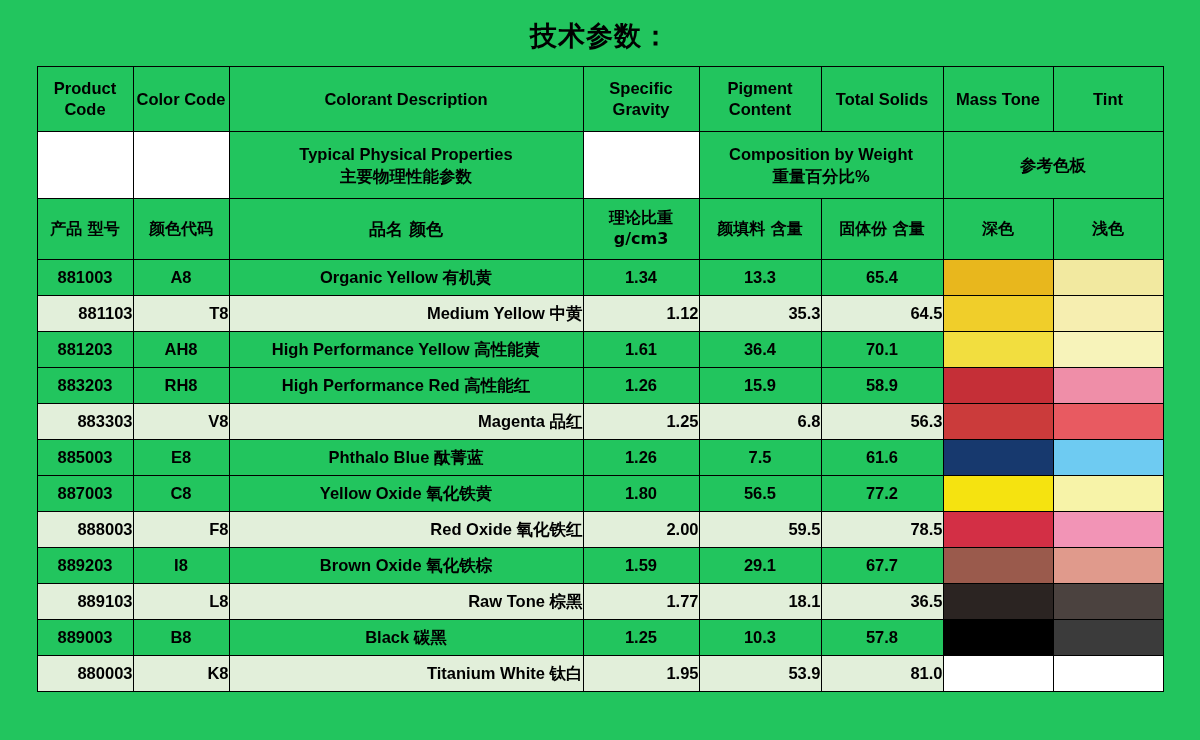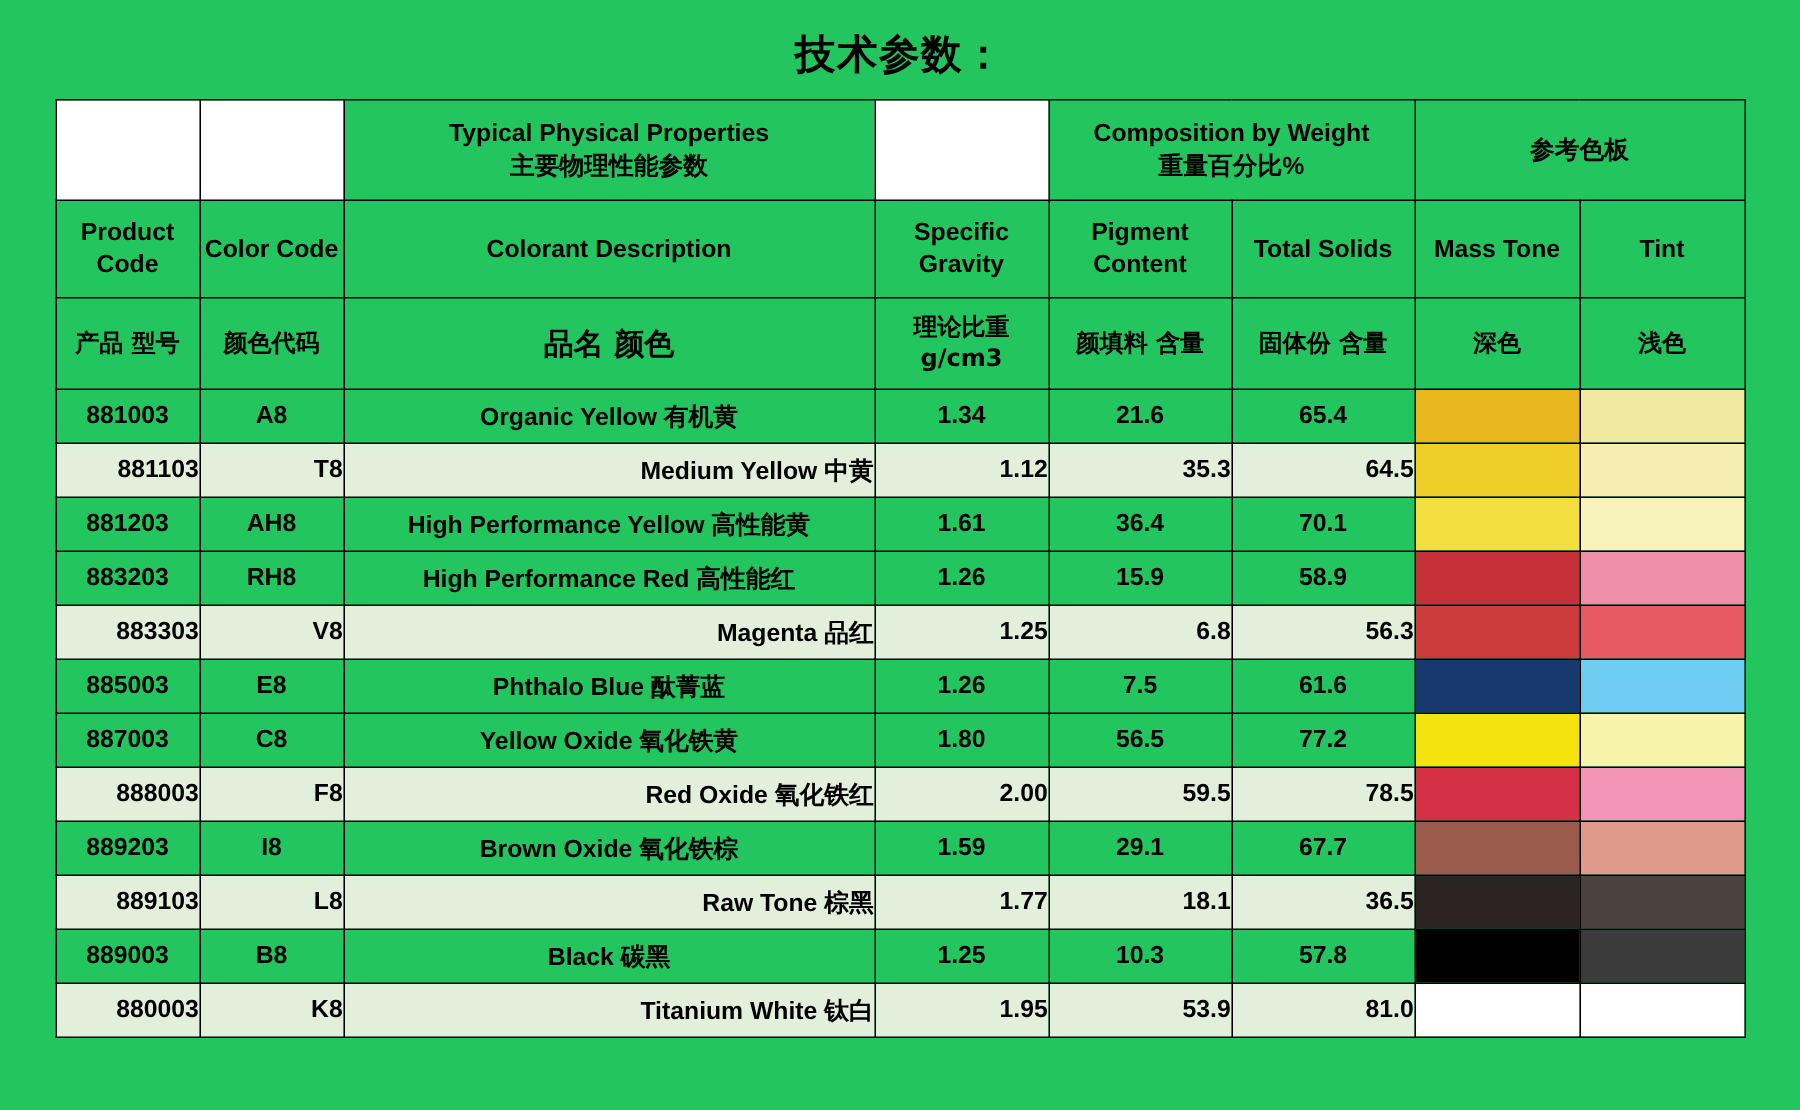--- a/index.html
+++ b/index.html
@@ -67,21 +67,21 @@
   }
   .hdr-cn {
     font-size: 16px;
     font-weight: bold;
     line-height: 1.3;
     height: 60px;
     padding: 3px 4px;
     font-family: "DejaVu Sans", "Liberation Sans", sans-serif;
   }
   .hdr-cn-big {
-    font-size: 20px;
+    font-size: 17px;
   }
   .blank-cell { background: #ffffff; }
 
   tr.datarow td {
     height: 35px;
     font-size: 16.5px;
     font-weight: bold;
   }
   tr.datarow.alt td {
     background: #e2efda;
@@ -114,62 +114,62 @@
       <col class="c-prod">
         <col class="c-color">
         <col class="c-desc">
       <col class="c-sg">
         <col class="c-pig">
         <col class="c-ts">
       <col class="c-mass">
         <col class="c-tint">
     </colgroup>
     <thead>
+      <tr>
+        <td class="hdr-en">Product Code</td>
+        <td class="hdr-en">Color Code</td>
+        <td class="hdr-en">Colorant Description</td>
+        <td class="hdr-en">Specific Gravity</td>
+        <td class="hdr-en">Pigment Content</td>
+        <td class="hdr-en">Total Solids</td>
+        <td class="hdr-en">Mass Tone</td>
+        <td class="hdr-en">Tint</td>
+      </tr>
       <tr>
         <td class="blank-cell"></td>
         <td class="blank-cell"></td>
         <td class="hdr-group">
           <div>Typical Physical Properties</div>
           <div>主要物理性能参数</div>
         </td>
         <td class="blank-cell"></td>
         <td class="hdr-group" colspan="2">
           <div>Composition by Weight</div>
           <div>重量百分比%</div>
         </td>
         <td class="hdr-group" colspan="2">参考色板</td>
       </tr>
       <tr>
-        <td class="hdr-en">Product Code</td>
-        <td class="hdr-en">Color Code</td>
-        <td class="hdr-en">Colorant Description</td>
-        <td class="hdr-en">Specific Gravity</td>
-        <td class="hdr-en">Pigment Content</td>
-        <td class="hdr-en">Total Solids</td>
-        <td class="hdr-en">Mass Tone</td>
-        <td class="hdr-en">Tint</td>
-      </tr>
-      <tr>
         <td class="hdr-cn">产品 型号</td>
         <td class="hdr-cn">颜色代码</td>
         <td class="hdr-cn hdr-cn-big">品名 颜色</td>
         <td class="hdr-cn">理论比重 g/cm3</td>
         <td class="hdr-cn">颜填料 含量</td>
         <td class="hdr-cn">固体份 含量</td>
         <td class="hdr-cn">深色</td>
         <td class="hdr-cn">浅色</td>
       </tr>
     </thead>
     <tbody id="table-body">
         <tr class="datarow">
           <td>881003</td>
           <td>A8</td>
           <td class="desc">Organic Yellow 有机黄</td>
           <td>1.34</td>
-          <td>21.6</td>
+          <td>13.3</td>
           <td>65.4</td>
           <td class="swatch">
             <span class="sw" style="background: rgb(232, 183, 29);"></span>
           </td>
           <td class="swatch">
             <span class="sw" style="background: rgb(242, 233, 160);"></span>
           </td>
         </tr>
         <tr class="datarow alt">
           <td>881103</td>

